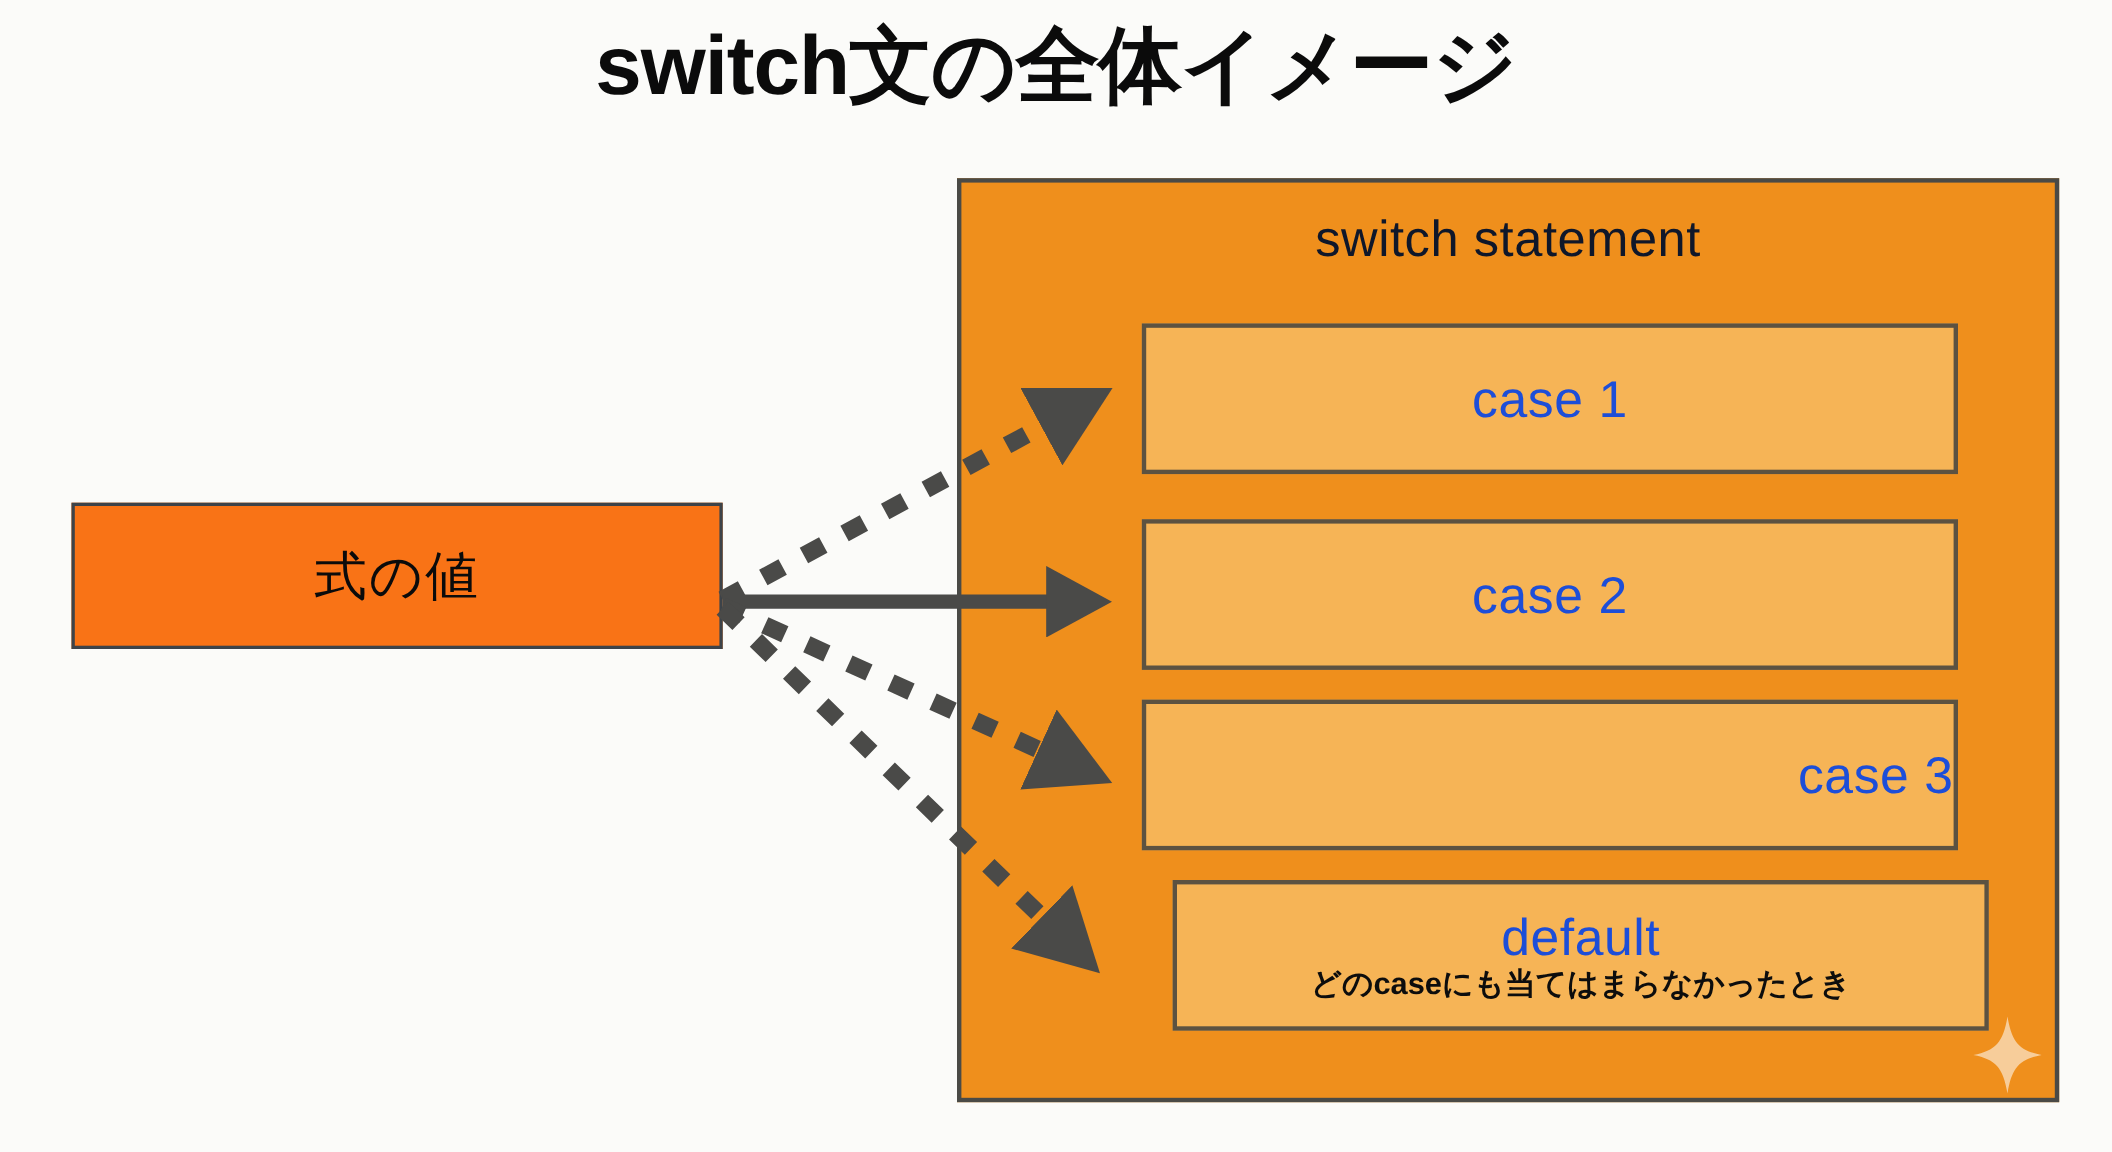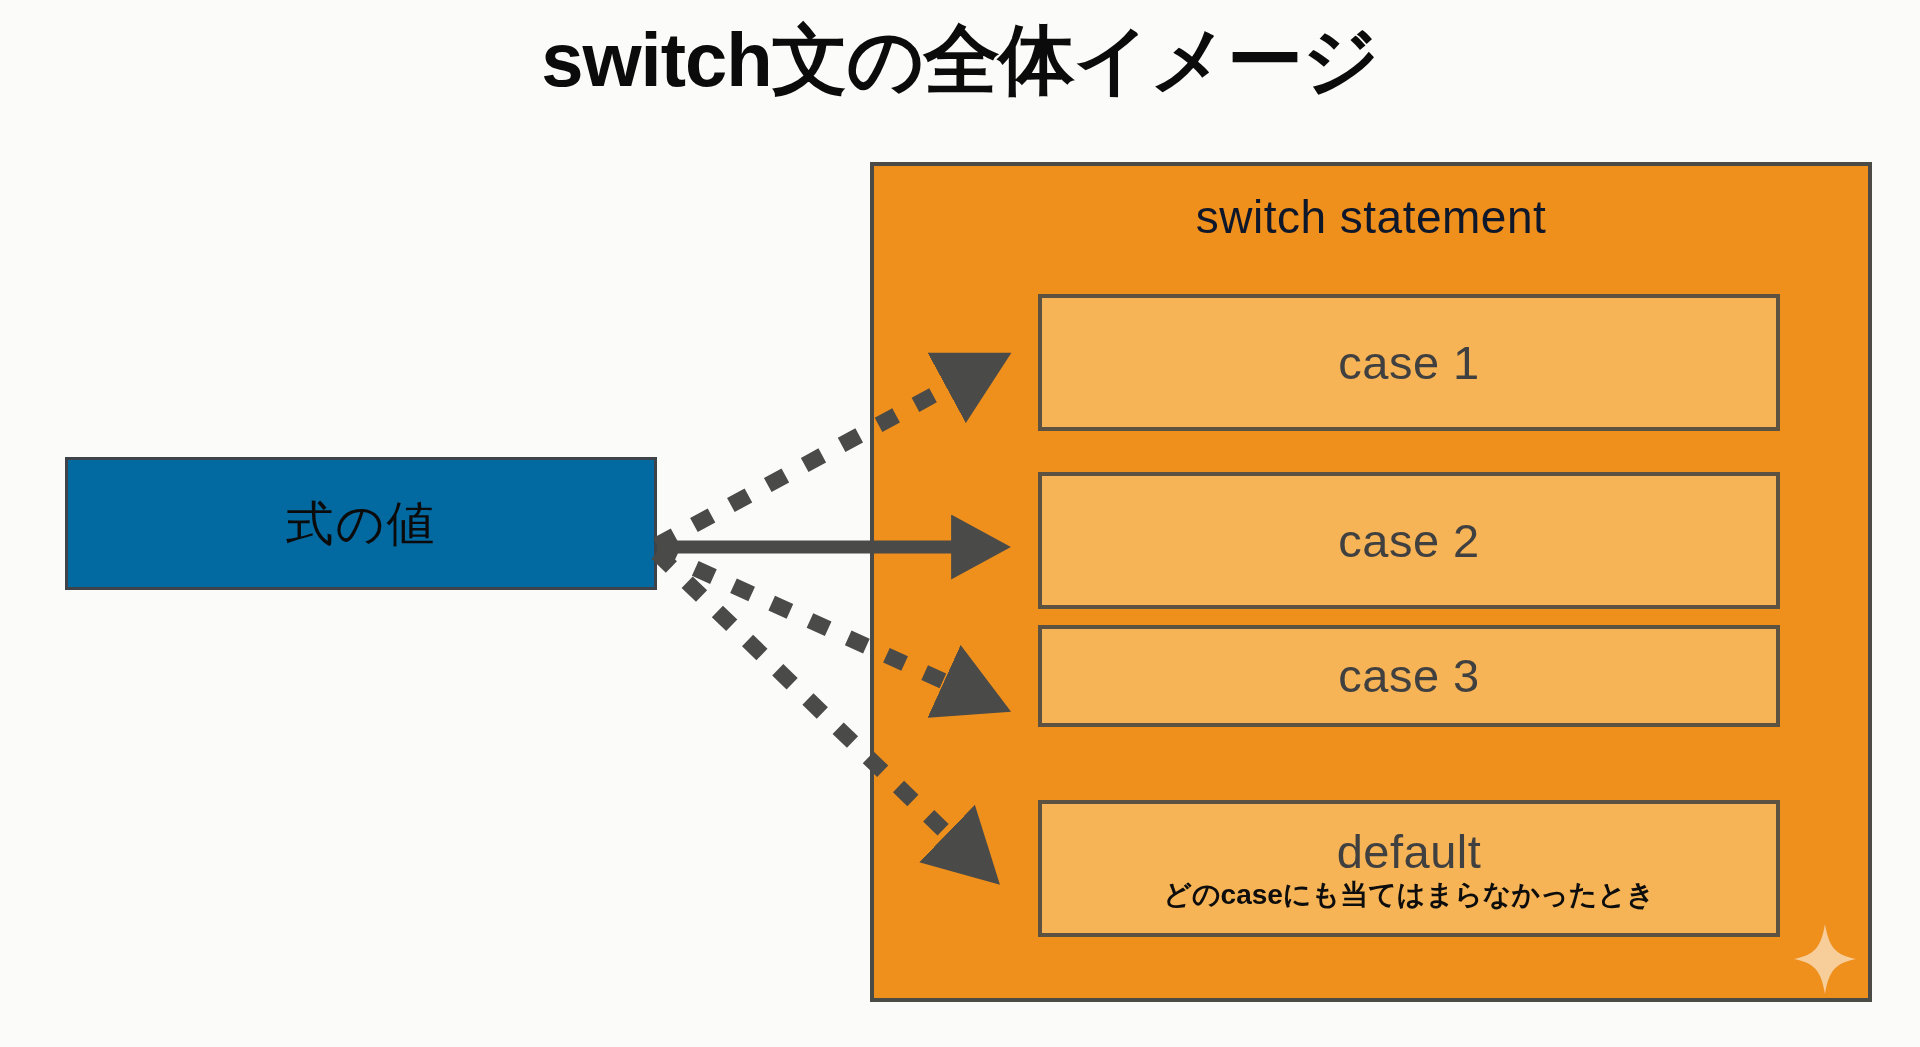--- a/index.html
+++ b/index.html
@@ -40,21 +40,21 @@
     white-space: nowrap;
   }
 
   
   #expression-box {
     position: absolute;
     left: 65px;
     top: 457px;
     width: 592px;
     height: 133px;
-    background: #0369a1;
+    background: #f97316;
     border: 3px solid #3d4349;
     box-sizing: border-box;
     display: flex;
     align-items: center;
     justify-content: center;
   }
   #expression-label {
     font-size: 48px;
     color: #0b0b0b;
     font-weight: 400;
@@ -93,26 +93,26 @@
     background: #f6b456;
     border: 4px solid #5c5241;
     box-sizing: border-box;
     display: flex;
     flex-direction: column;
     align-items: center;
     justify-content: center;
   }
   #case-box-0 { top: 128px; height: 137px; }
   #case-box-1 { top: 306px; height: 137px; }
-  #case-box-2 { top: 459px; height: 102px; }
-  #case-box-3 { top: 634px; height: 137px; }
+  #case-box-2 { top: 470px; height: 137px; align-items: flex-end; }
+  #case-box-3 { top: 634px; height: 137px; margin-left: 28px; }
 
   .case-label {
     font-size: 47px;
-    color: #404040;
+    color: #1d4ed8;
     font-weight: 400;
     letter-spacing: 0.5px;
     line-height: 1.1;
   }
   .case-sublabel {
     font-size: 28px;
     color: #0d0d0d;
     font-weight: 700;
     letter-spacing: 0px;
     margin-top: 2px;

